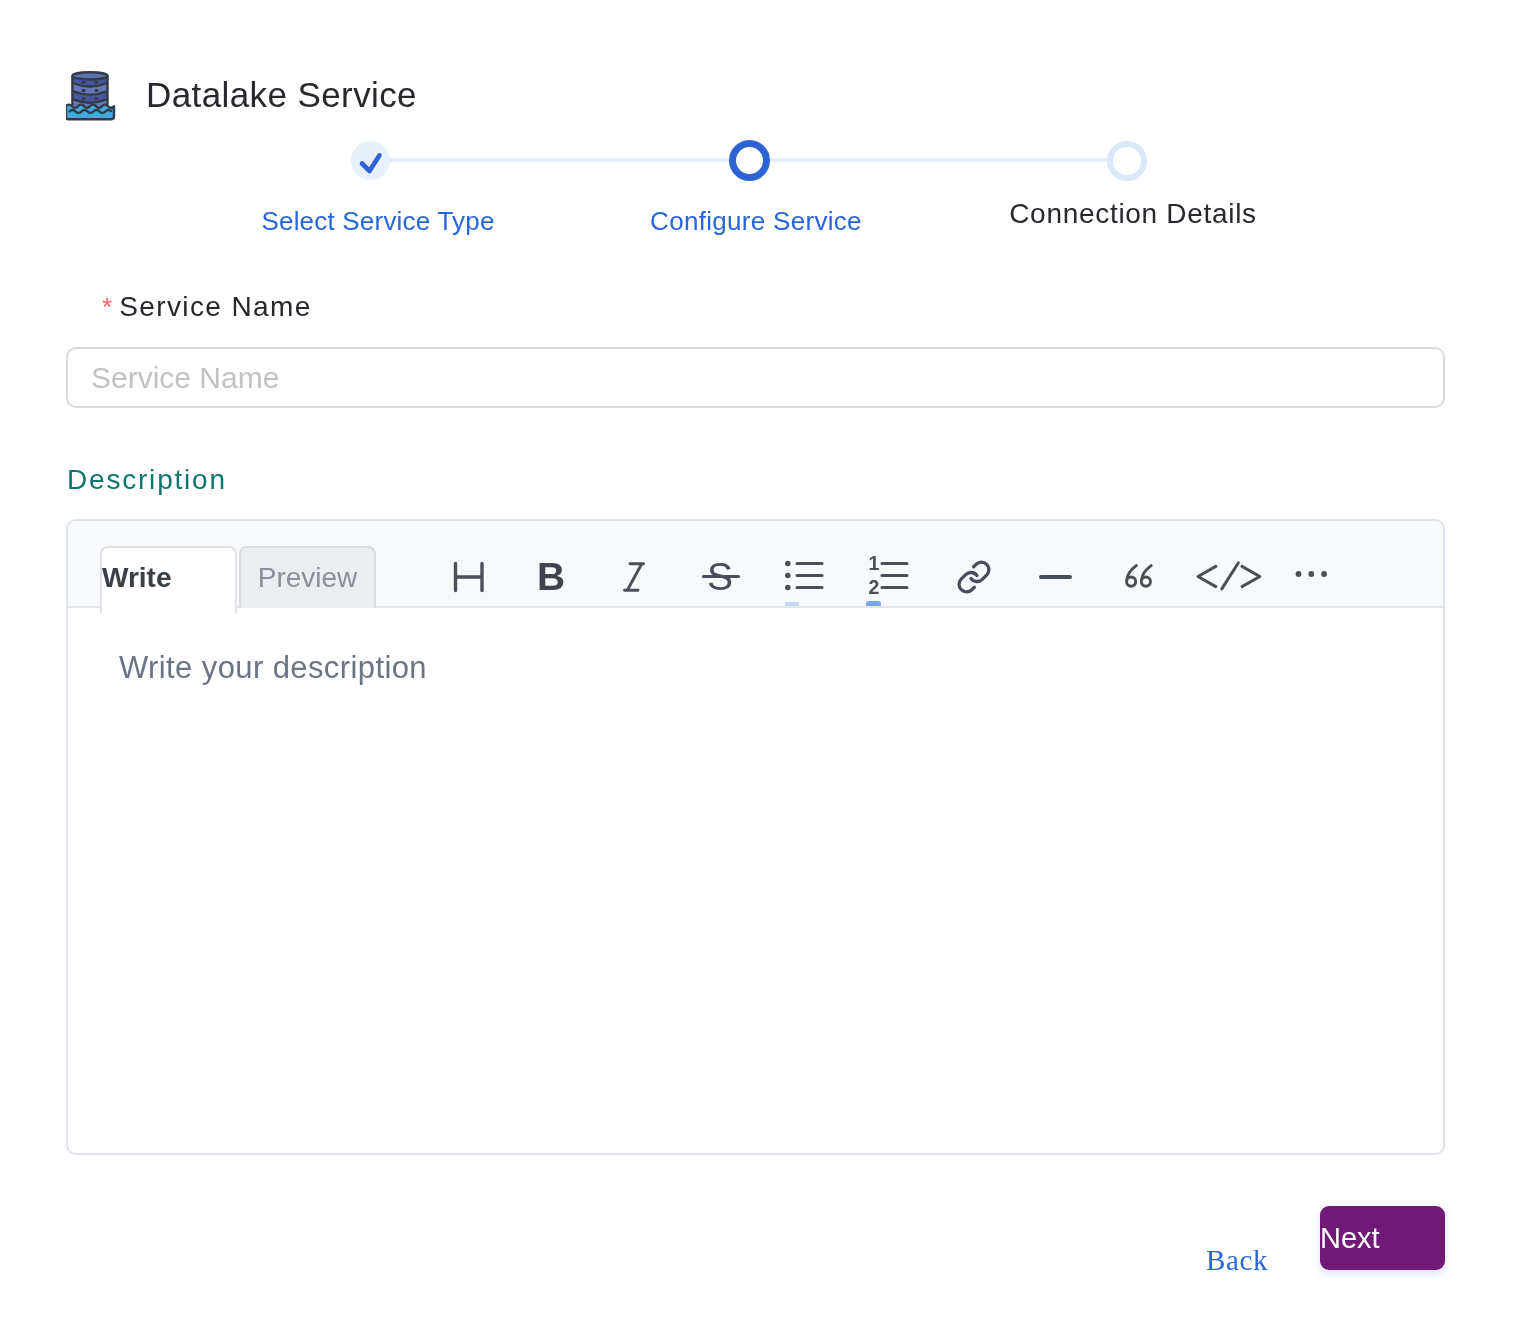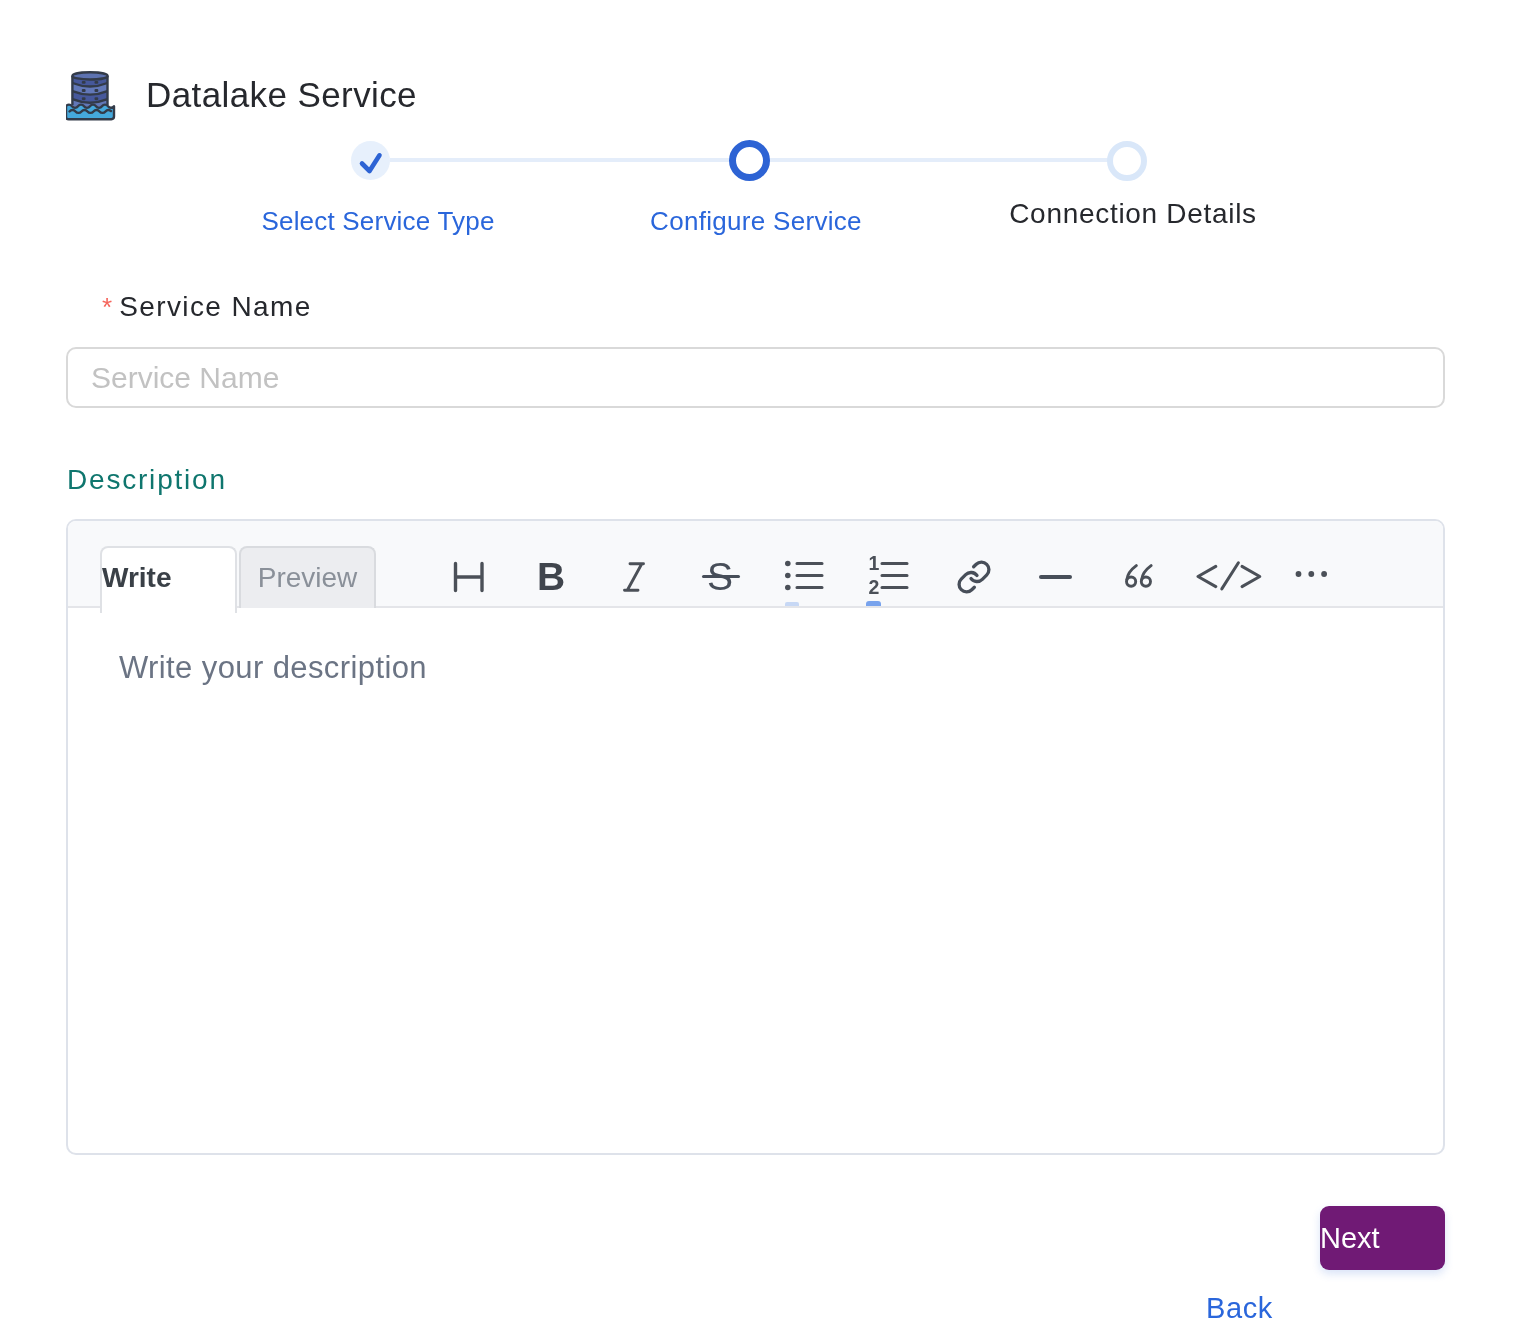--- a/index.html
+++ b/index.html
@@ -136,16 +136,16 @@
         <circle cx="19.3" cy="14" r="2.9"></circle>
         <circle cx="32.1" cy="14" r="2.9"></circle>
     </g>
   </svg>
 
   <div class="abs" style="left:785px; top:602px; width:14px; height:4px; border-radius:2px 2px 0 0; background:#6E9CEA; opacity:0.35;"></div>
   <div class="abs" style="left:866px; top:601px; width:15px; height:5px; border-radius:3px 3px 0 0; background:#4D86E8; opacity:0.75;"></div>
 
   <div class="abs" style="left:119px; top:650px; font-size:31px; line-height:36px; color:#6B7484; letter-spacing:0.4px;">Write your description</div>
 
-  <div class="abs blue" style="left:1206px; top:1292px; font-size:29px; line-height:32px; letter-spacing:0.6px;">Back</div>
+  <div class="abs blue" style="left:1206px; top:1244px; font-size:29px; line-height:32px; letter-spacing:0.6px;font-family:Liberation Serif, serif;">Back</div>
   <div class="abs" style="left:1320px; top:1206px; width:125px; height:64px; background:#701a75; border-radius:9px; box-shadow:0 4px 8px rgba(45,99,212,0.18); text-align:left; font-size:29px; line-height:64px; color:#ffffff;">Next</div>
 
 </div>
 
 </body></html>

